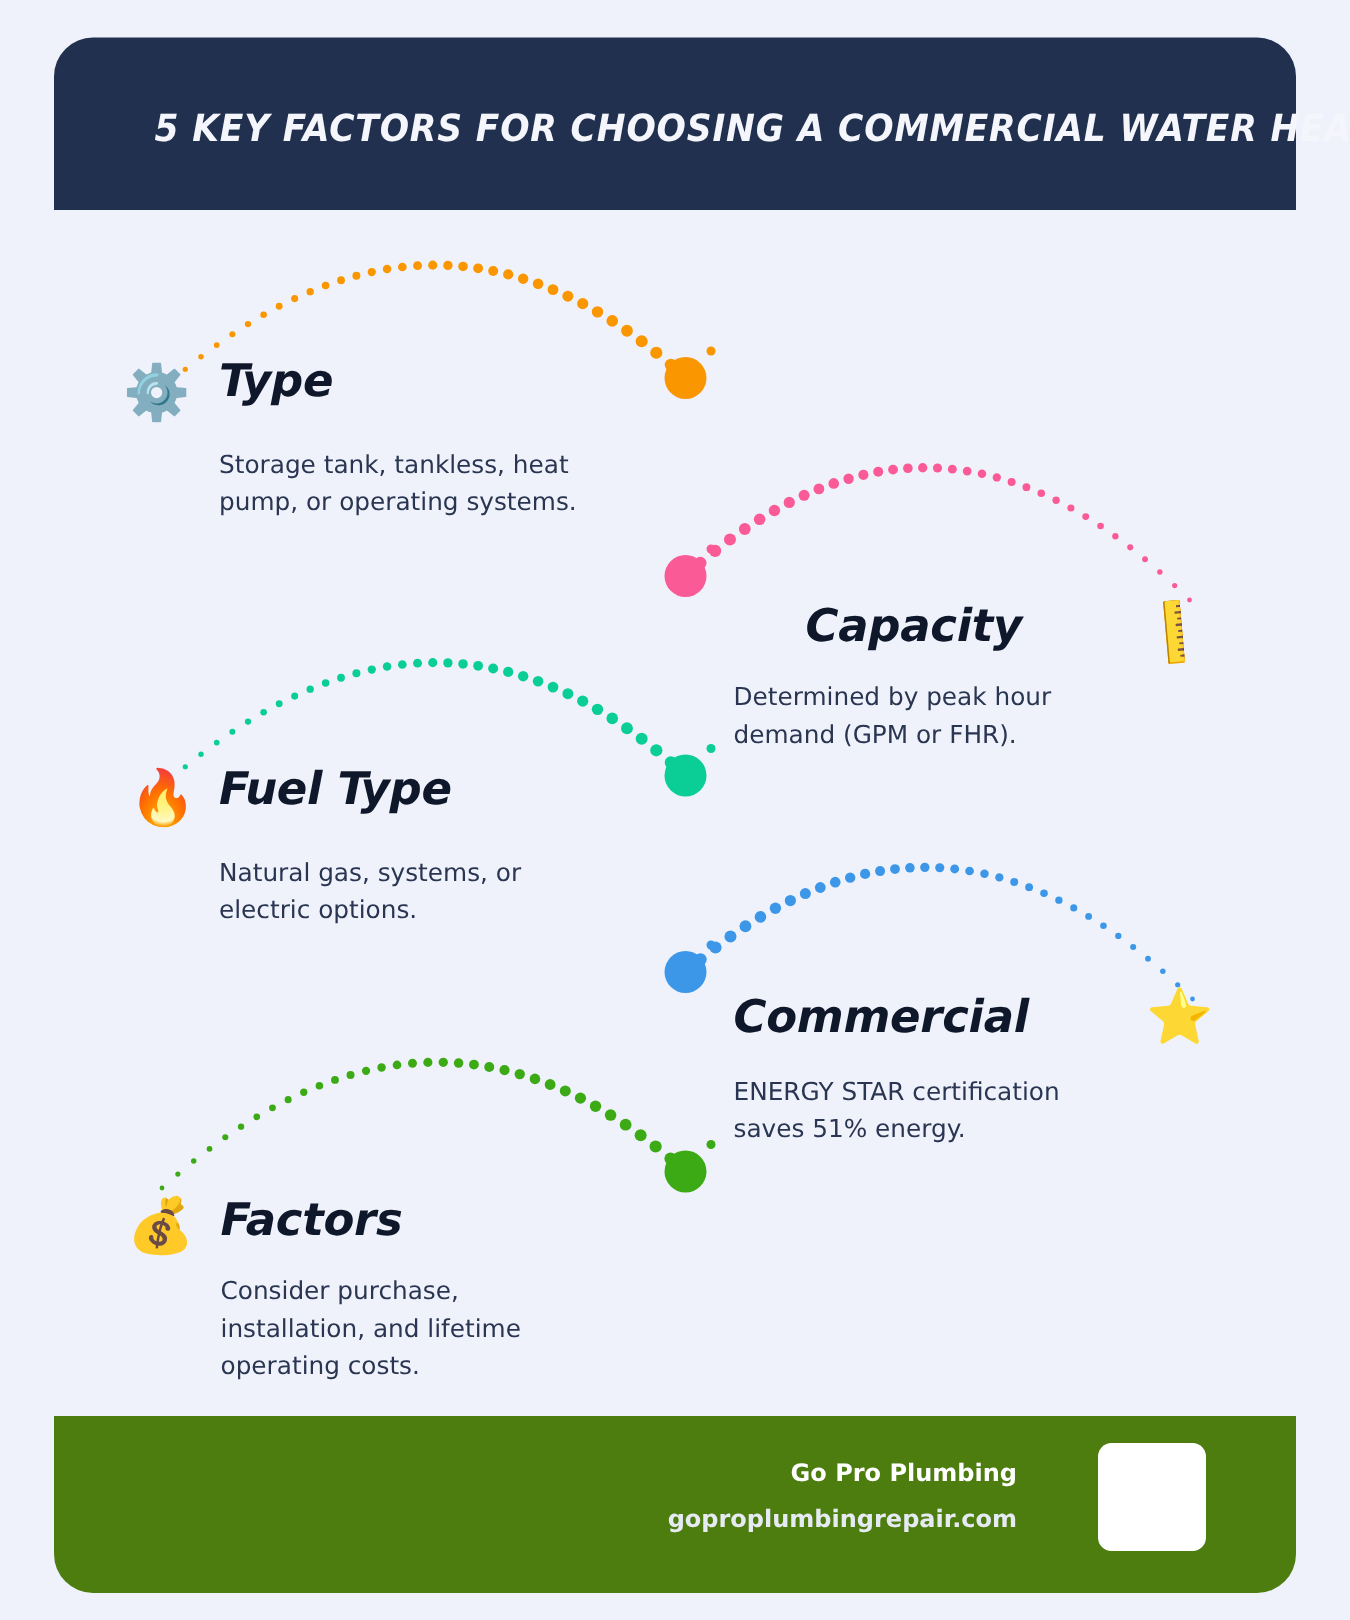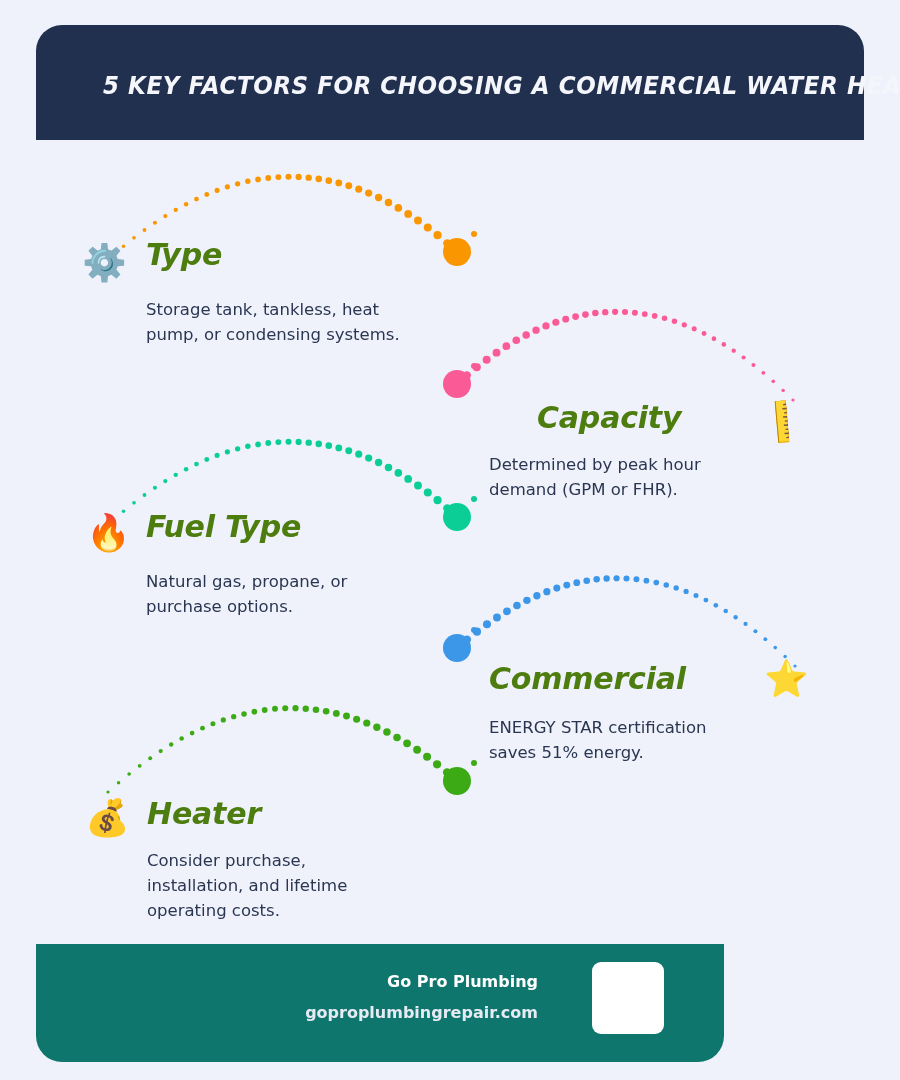--- a/index.html
+++ b/index.html
@@ -72,41 +72,41 @@
   }
   .factor-emoji.ruler-style {
     font-size: 34px;
   }
   .factor-title {
     position: absolute;
     font-family: "DejaVu Sans", sans-serif;
     font-size: 30px;
     font-weight: 700;
     font-style: italic;
-    color: #4d7c0f;
+    color: #0f172a;
     white-space: nowrap;
     letter-spacing: -0.2px;
   }
   .factor-desc {
     position: absolute;
     font-family: "DejaVu Sans", sans-serif;
     font-size: 16.5px;
     line-height: 25px;
     color: #2a3651;
     width: 270px;
   }
 
   
   #footer {
     position: absolute;
     left: 36px;
     top: 944px;
-    width: 688px;
+    width: 828px;
     height: 118px;
-    background: #0f766e;
+    background: #4d7c0f;
     border-radius: 0 0 26px 26px;
   }
   #footer-brand {
     position: absolute;
     right: 186px;
     top: 28px;
     color: #ffffff;
     font-size: 16px;
     font-weight: 700;
     font-family: "DejaVu Sans", sans-serif;
@@ -325,44 +325,44 @@
       <circle cx="437.08" cy="764.32" r="4.07" fill="#3caa14"></circle>
       <circle cx="447.05" cy="772.39" r="4.13" fill="#3caa14"></circle>
       <circle cx="457.00" cy="781.00" r="4.20" fill="#3caa14"></circle>
       <circle cx="457" cy="781" r="14" fill="#3caa14"></circle>
       <circle cx="474" cy="763" r="3" fill="#3caa14"></circle>
     </svg>
 
   <div class="factor" style="left:82px; top:245px;">
     <span class="factor-emoji">⚙️</span>
     <div class="factor-title" style="left:64px; top:-8px;">Type</div>
-    <div class="factor-desc" style="left:64px; top:52px; width:268px;">Storage tank, tankless, heat pump, or condensing systems.</div>
+    <div class="factor-desc" style="left:64px; top:52px; width:268px;">Storage tank, tankless, heat pump, or operating systems.</div>
   </div>
 
   <div class="factor" style="left:489px; top:400px;">
     <div class="factor-title" style="left:0px; top:0px;margin-left:48px;">Capacity</div>
     <div class="factor-desc" style="left:0px; top:52px; width:252px;">Determined by peak hour demand (GPM or FHR).</div>
     <span class="factor-emoji ruler-style" style="left:272px; top:5px; transform:rotate(40deg);">📏</span>
   </div>
 
   <div class="factor" style="left:86px; top:515px;">
     <span class="factor-emoji">🔥</span>
     <div class="factor-title" style="left:60px; top:-6px;">Fuel Type</div>
-    <div class="factor-desc" style="left:60px; top:54px; width:245px;">Natural gas, propane, or purchase options.</div>
+    <div class="factor-desc" style="left:60px; top:54px; width:245px;">Natural gas, systems, or electric options.</div>
   </div>
 
   <div class="factor" style="left:489px; top:661px;">
     <div class="factor-title" style="left:0px; top:0px;">Commercial</div>
     <div class="factor-desc" style="left:0px; top:54px; width:268px;">ENERGY STAR certification saves 51% energy.</div>
     <span class="factor-emoji" style="left:275px; top:0px;">⭐</span>
   </div>
 
   <div class="factor" style="left:85px; top:800px;">
     <span class="factor-emoji">💰</span>
-    <div class="factor-title" style="left:62px; top:-4px;">Heater</div>
+    <div class="factor-title" style="left:62px; top:-4px;">Factors</div>
     <div class="factor-desc" style="left:62px; top:48px; width:245px;">Consider purchase, installation, and lifetime operating costs.</div>
   </div>
 
   <div id="footer">
     <div id="footer-brand">Go Pro Plumbing</div>
     <div id="footer-url">goproplumbingrepair.com</div>
     <div id="footer-logo"></div>
   </div>
 
 </div>

